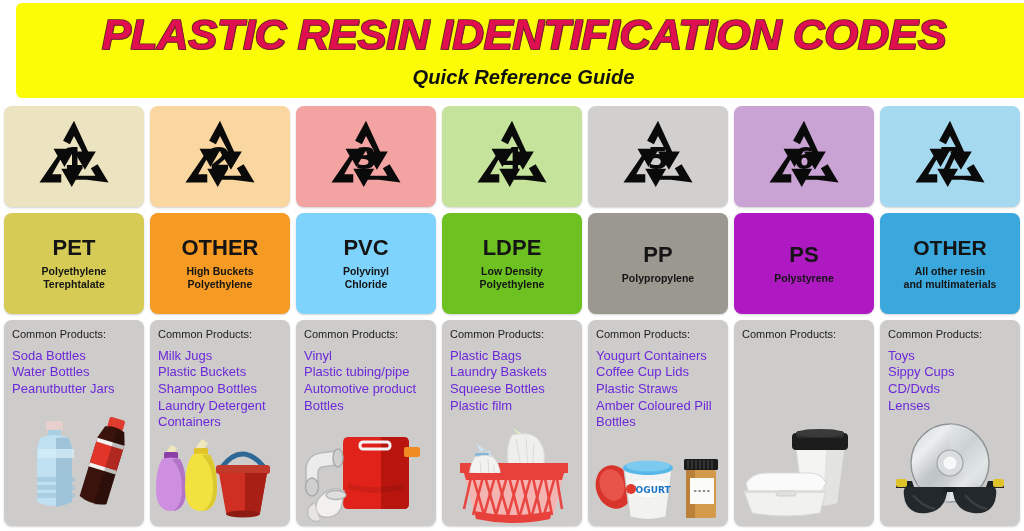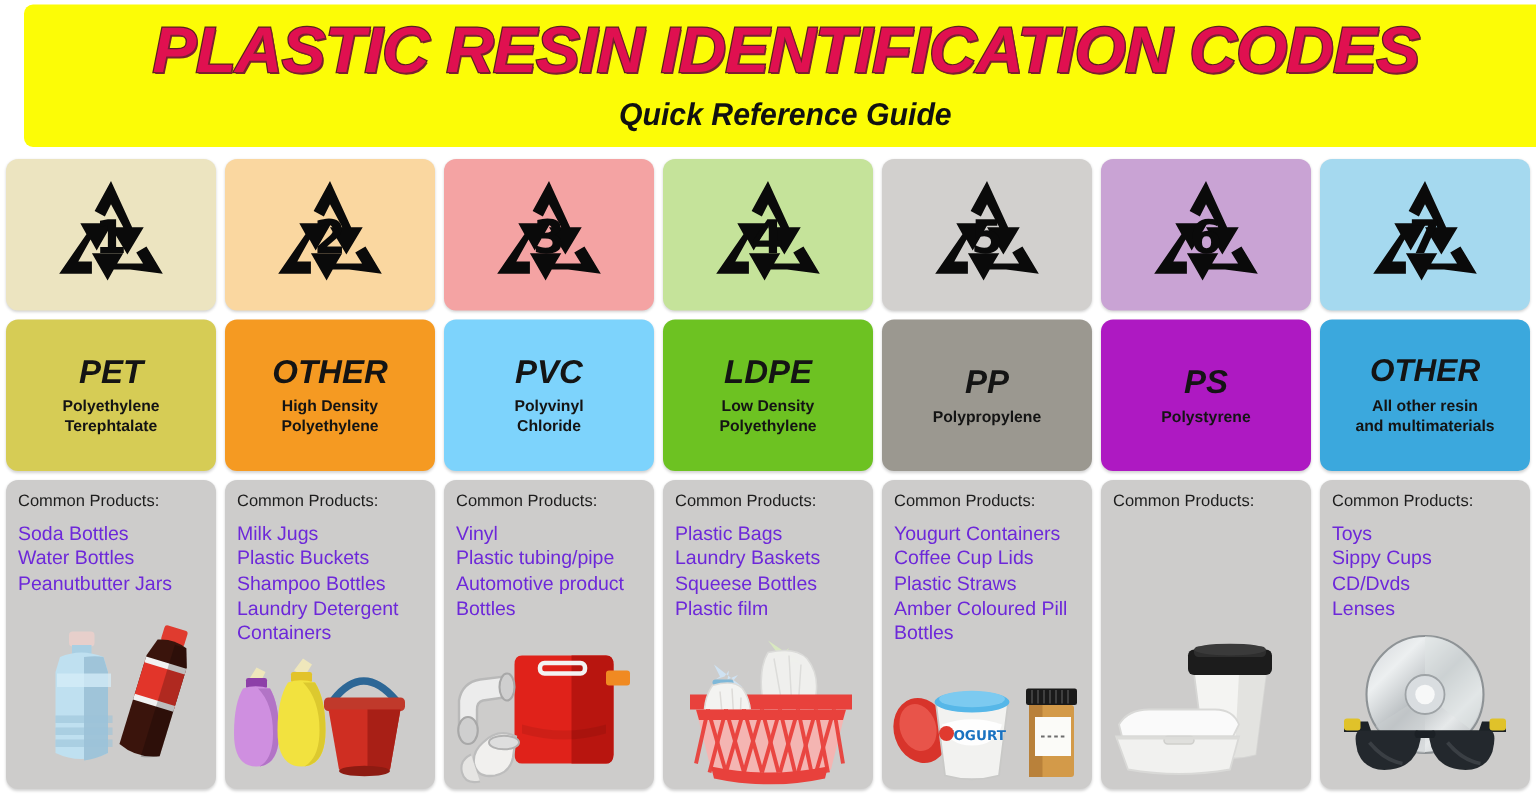--- a/index.html
+++ b/index.html
@@ -57,21 +57,21 @@
   
   .name-tile {
     height: 101px;
     border-radius: 8px;
     display: flex; flex-direction: column;
     align-items: center; justify-content: center;
     text-align: center;
     box-shadow: 0 1px 2px rgba(0,0,0,.18);
     padding: 4px 3px;
   }
-  .name-abbr { font-size: 22px; font-weight: bold; color: #141414; line-height: 1.05; font-style: italic; }
+  .name-abbr { font-size: 22px; font-weight: bold; color: #141414; line-height: 1.05; }
   .name-full { margin-top: 6px; font-size: 10.5px; font-weight: bold; color: #141414; line-height: 1.22; }
   .name-tile.other .name-abbr { font-size: 21px; }
 
   
   .products-tile {
     flex: 1;
     background: #cdcccb;
     border-radius: 8px;
     box-shadow: 0 1px 2px rgba(0,0,0,.18);
     padding: 8px 7px 2px 8px;
@@ -156,21 +156,21 @@
             <path d="M50 4 L38 26 L45.5 30 L50 21 L59 38 L50 38 L62 58 L74 38 L65.5 38 Z"></path>
             <path d="M12 72 L36 72 L36 63 L26 63 L35 47 L39.5 55 L51 35 L27.5 35 L32 43 Z"></path>
             <path d="M88 72 L76 52 L68.5 56.5 L73.5 64.5 L54.5 64.5 L59 57 L36 57 L47.5 77 L52 69 L64 69 Z"></path>
           </g>
           <text x="50" y="57" font-family="DejaVu Sans, sans-serif" font-size="34" font-weight="bold" fill="#0a0a0a" text-anchor="middle">2</text>
         </svg>
       </div>
       <div class="name-tile" style="background:#f59a22">
         <div class="name-abbr">OTHER</div>
         <div class="name-full">
-          <div>High Density</div>
+          <div>High Buckets</div>
           <div>Polyethylene</div>
         </div>
       </div>
       <div class="products-tile">
         <div class="products-heading">Common Products:</div>
         <ul class="products-list">
           <li>Milk Jugs</li>
           <li>Plastic Buckets</li>
           <li>Shampoo Bottles</li>
           <li>Laundry Detergent</li>

